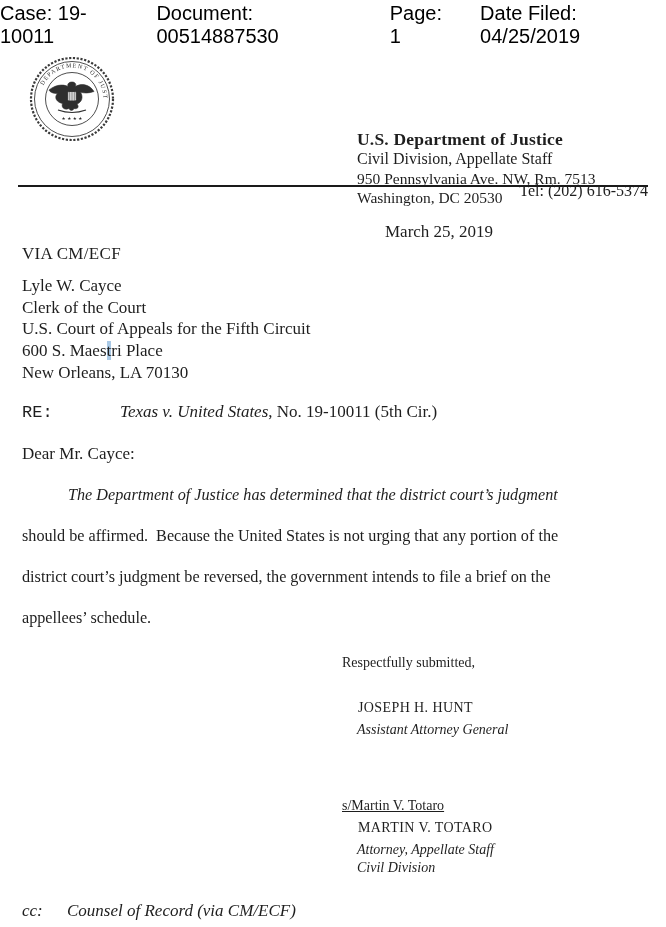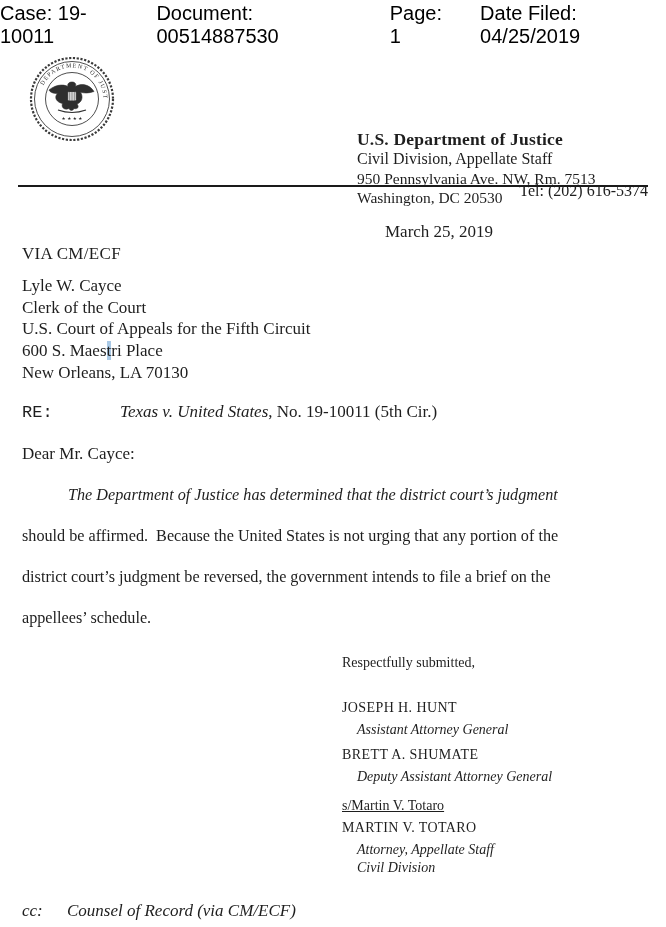--- a/index.html
+++ b/index.html
@@ -36,21 +36,21 @@
   .re-label{display:inline-block;width:98px;font-family:Liberation Mono, monospace;}
   .italic{font-style:italic;}
   .salutation{position:absolute;left:22px;top:444px;font-size:17px;}
   .body-line{position:absolute;left:22px;font-size:16.2px;white-space:pre;line-height:20px;}
   .bl1{top:485px;padding-left:46px;font-style:italic;}
   .bl2{top:526px;}
   .bl3{top:567px;}
   .bl4{top:608px;}
   .sigline{position:absolute;left:342px;font-size:14px;white-space:pre;}
   .sig-title{left:357px;font-style:italic;}
-  .sig-caps{letter-spacing:.4px;}
+  .sig-caps{letter-spacing:.4px;margin-left:16px;}
   .underlined{text-decoration:underline;}
   .cc-line{position:absolute;left:22px;top:901px;font-size:17px;font-style:italic;}
   .cc-label{display:inline-block;width:45px;}
 </style>
 </head>
 <body>
 
 <div class="page">
 
   <header class="stamp">
@@ -120,22 +120,20 @@
   <div class="salutation">Dear Mr. Cayce:</div>
 
   <div class="body-line bl1">The Department of Justice has determined that the district court’s judgment</div>
   <div class="body-line bl2">should be affirmed.  Because the United States is not urging that any portion of the</div>
   <div class="body-line bl3">district court’s judgment be reversed, the government intends to file a brief on the</div>
   <div class="body-line bl4">appellees’ schedule.</div>
 
   <div class="sigline" style="top:655px">Respectfully submitted,</div>
   <div class="sigline sig-caps" style="top:700px">JOSEPH H. HUNT</div>
   <div class="sigline sig-title" style="top:722px">Assistant Attorney General</div>
-  <div class="sigline sig-caps" style="top:747px">BRETT A. SHUMATE</div>
-  <div class="sigline sig-title" style="top:769px">Deputy Assistant Attorney General</div>
   <div class="sigline underlined" style="top:798px">s/Martin V. Totaro</div>
   <div class="sigline sig-caps" style="top:820px">MARTIN V. TOTARO</div>
   <div class="sigline sig-title" style="top:842px">Attorney, Appellate Staff</div>
   <div class="sigline sig-title" style="top:860px">Civil Division</div>
 
   <div class="cc-line">
     <span class="cc-label">cc:</span><span>Counsel of Record (via CM/ECF)</span>
   </div>
 
 </div>

